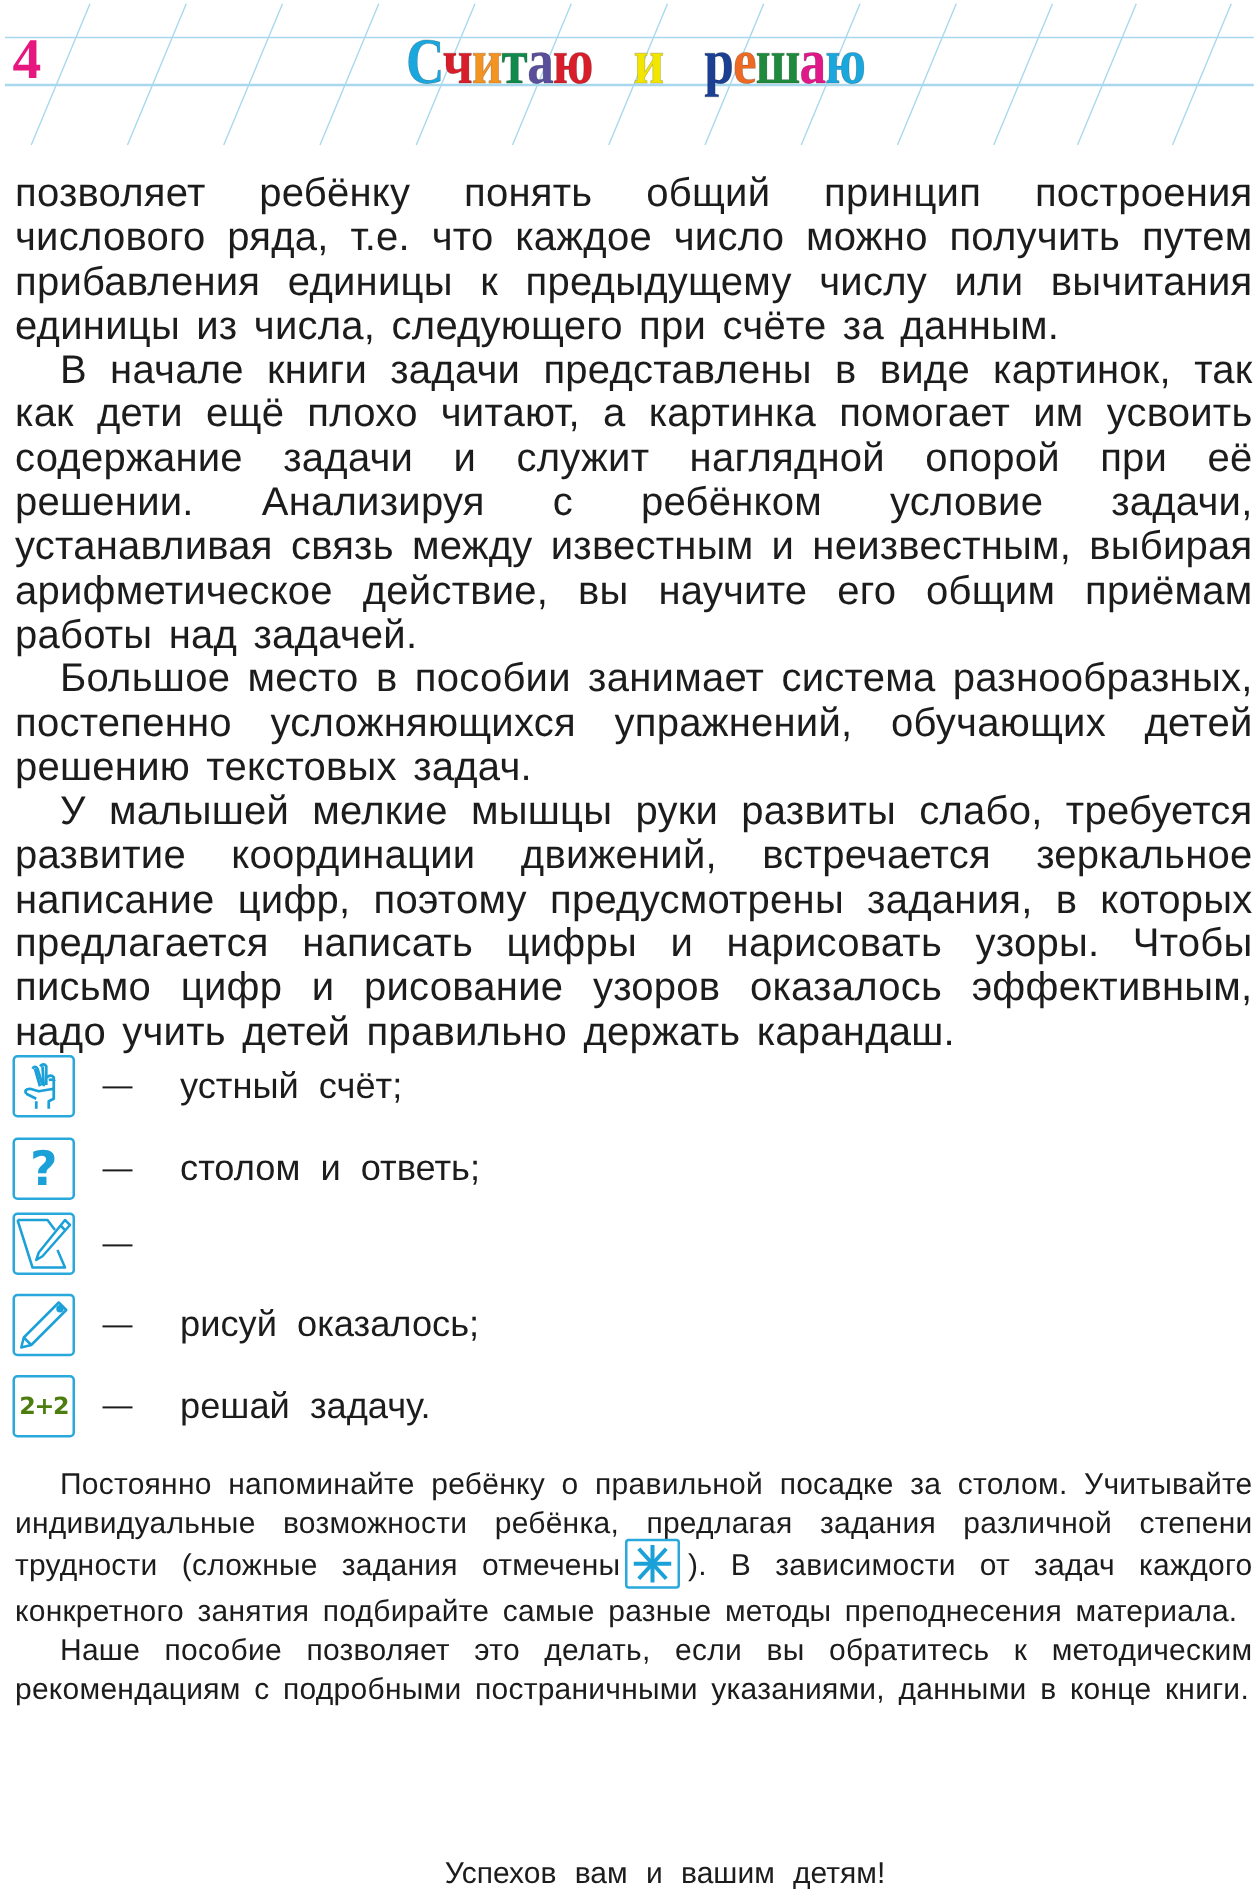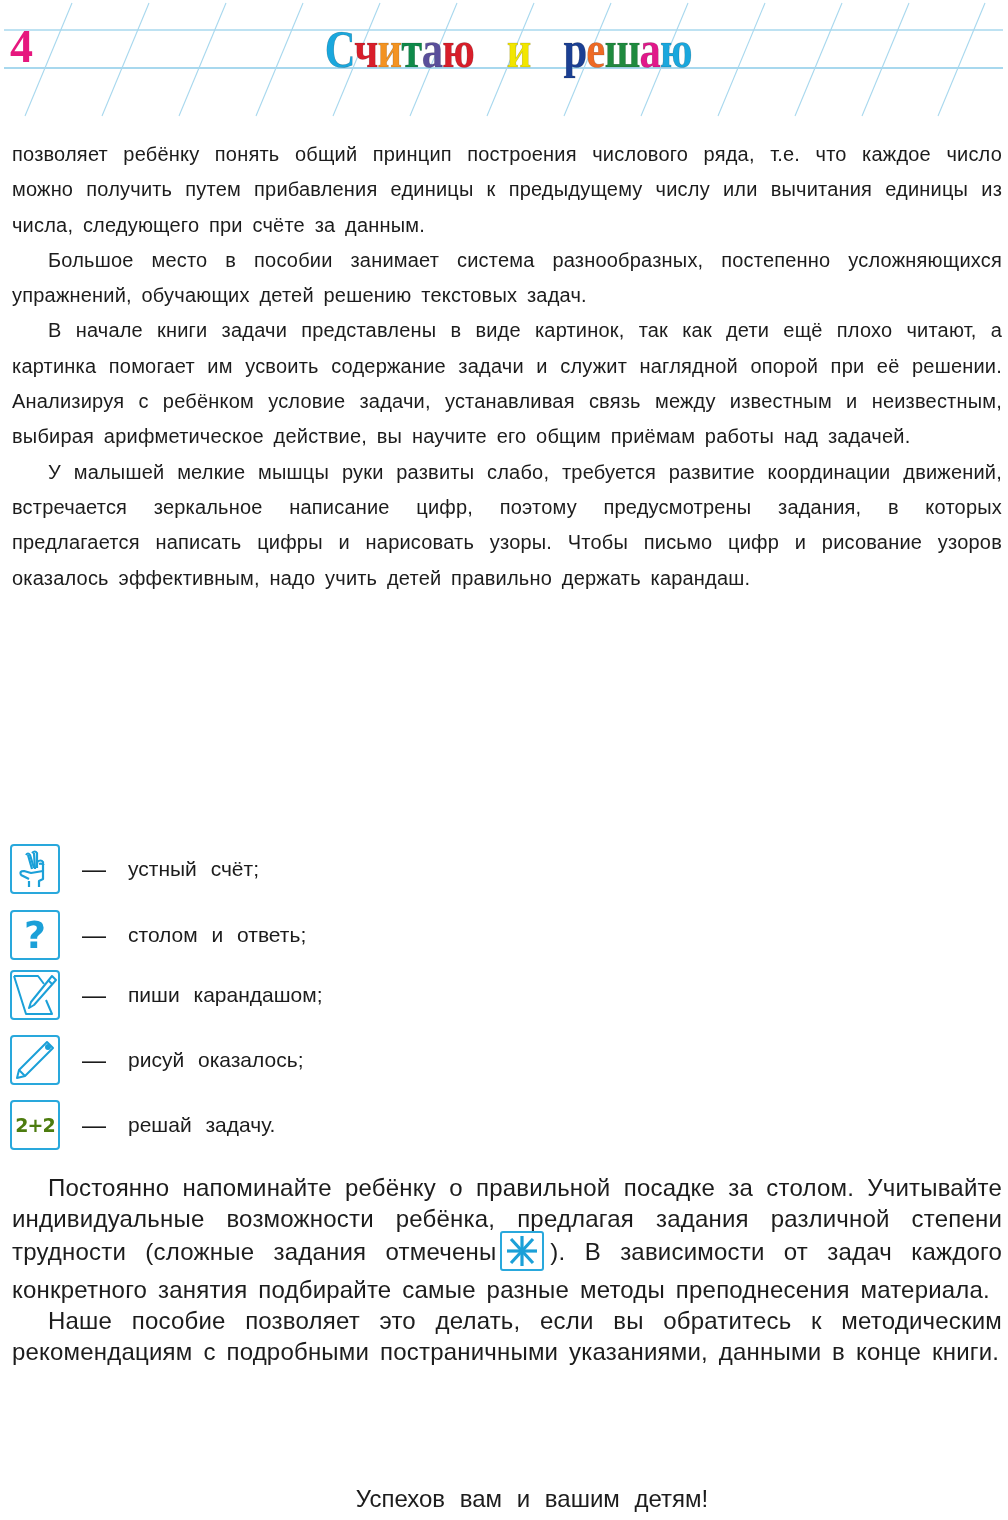--- a/index.html
+++ b/index.html
@@ -7,30 +7,30 @@
          font-family:"Liberation Sans", sans-serif; color:#1c1c1c; }
   .header { position:absolute; left:0; top:0; width:1008px; height:125px; }
   .header svg.grid { position:absolute; left:0; top:0; }
   .page-num { position:absolute; left:10px; top:24px; font-family:"Liberation Serif", serif;
               font-weight:bold; font-size:46px; line-height:46px; color:#e6177e; }
   .title { position:absolute; left:0; width:1008px; top:22px; text-align:center;
            font-family:"Liberation Serif", serif; font-weight:bold; font-size:52px; line-height:56px;
            letter-spacing:-1px; transform:scaleX(0.82); transform-origin:528px 0; white-space:nowrap; }
   .title .word { display:inline-block; margin:0 20px; }
   .title span.ch { -webkit-text-stroke:0.6px rgba(0,0,0,0.25); }
-  .body { position:absolute; left:12px; top:137px; width:990px; font-size:20px; line-height:35.3px;
+  .body { position:absolute; left:12px; top:137px; width:990px; font-size:32px; line-height:35.3px;
           letter-spacing:0.2px; word-spacing:4px; }
   .body p { margin:0; text-align:justify; text-align-last:left; }
   .body p.ind { text-indent:36px; }
   .legend { position:absolute; left:10px; top:842px; width:500px; }
   .legend .row { position:absolute; left:0; height:54px; display:flex; align-items:center; }
   .legend .ico { width:50px; height:50px; border:2.5px solid #29a8dc; border-radius:4px; box-sizing:border-box;
                  display:flex; align-items:center; justify-content:center; color:#1ba0d8; background:#fff; }
   .legend .dash { margin-left:22px; font-size:24px; }
-  .legend .lbl { margin-left:22px; font-size:21px; word-spacing:8px; }
+  .legend .lbl { margin-left:38px; font-size:29px; word-spacing:8px; }
   .body2 { position:absolute; left:12px; top:1172px; width:990px; font-size:24px; line-height:31px;
            letter-spacing:0.2px; word-spacing:4px; }
   .body2 p { margin:0; text-align:justify; text-align-last:left; }
   .body2 p.ind { text-indent:36px; }
   .star-badge { display:inline-block; vertical-align:middle; width:44px; height:40px; border:2px solid #29a8dc;
                 border-radius:3px; box-sizing:border-box; margin:0 6px 0 4px; position:relative; top:-3px; }
   .closing { position:absolute; left:0; width:1008px; top:1485px; text-align:center; font-size:24px; word-spacing:8px; padding-left:56px; box-sizing:border-box; }
 </style>
 </head>
 <body>
@@ -54,22 +54,22 @@
       <line x1="909" y1="3" x2="862" y2="116"></line>
       <line x1="985" y1="3" x2="938" y2="116"></line>
     </g>
   </svg>
   <div class="page-num">4</div>
   <div class="title" id="title"><span class="word"><span class="ch" style="color: rgb(26, 167, 221);">С</span><span class="ch" style="color: rgb(216, 30, 42);">ч</span><span class="ch" style="color: rgb(243, 147, 34);">и</span><span class="ch" style="color: rgb(15, 138, 74);">т</span><span class="ch" style="color: rgb(90, 79, 155);">а</span><span class="ch" style="color: rgb(216, 30, 42);">ю</span></span><span class="word"><span class="ch" style="color: rgb(242, 230, 0);">и</span></span><span class="word"><span class="ch" style="color: rgb(27, 63, 147);">р</span><span class="ch" style="color: rgb(238, 106, 36);">е</span><span class="ch" style="color: rgb(31, 138, 62);">ш</span><span class="ch" style="color: rgb(225, 24, 138);">а</span><span class="ch" style="color: rgb(26, 167, 221);">ю</span></span></div>
 </div>
 
 <div class="body">
   <p>позволяет ребёнку понять общий принцип построения числового ряда, т.е. что каждое число можно получить путем прибавления единицы к предыдущему числу или вычитания единицы из числа, следующего при счёте за данным.</p>
+  <p class="ind">В начале книги задачи представлены в виде картинок, так как дети ещё плохо читают, а картинка помогает им усвоить содержание задачи и служит наглядной опорой при её решении. Анализируя с ребёнком условие задачи, устанавливая связь между известным и неизвестным, выбирая арифметическое действие, вы научите его общим приёмам работы над задачей.</p>
   <p class="ind">Большое место в пособии занимает система разнообразных, постепенно усложняющихся упражнений, обучающих детей решению текстовых задач.</p>
-  <p class="ind">В начале книги задачи представлены в виде картинок, так как дети ещё плохо читают, а картинка помогает им усвоить содержание задачи и служит наглядной опорой при её решении. Анализируя с ребёнком условие задачи, устанавливая связь между известным и неизвестным, выбирая арифметическое действие, вы научите его общим приёмам работы над задачей.</p>
   <p class="ind">У малышей мелкие мышцы руки развиты слабо, требуется развитие координации движений, встречается зеркальное написание цифр, поэтому предусмотрены задания, в которых предлагается написать цифры и нарисовать узоры. Чтобы письмо цифр и рисование узоров оказалось эффективным, надо учить детей правильно держать карандаш.</p>
 </div>
 
 <div class="legend">
   <div class="row" style="top:0px;">
     <div class="ico">
       <svg width="40" height="40" viewBox="0 0 40 40" fill="none" stroke="#1ba0d8" stroke-width="2.2" stroke-linejoin="round">
         <path d="M13 6 L17 20 M19 4 L20 20"></path>
         <path d="M11 6 Q13 3 15 6 L19 19 M17 4 Q20 1 22 4 L22 19"></path>
         <path d="M22 13 Q26 10 28 13 L28 22 M24 15 Q27 14 29 16"></path>
@@ -88,21 +88,20 @@
   </div>
   <div class="row" style="top:126px;">
     <div class="ico">
       <svg width="46" height="46" viewBox="0 0 46 46" fill="none" stroke="#1ba0d8" stroke-width="2" stroke-linejoin="round">
         <path d="M2 4 L26 4 L32 12 M2 4 L14 42 L40 42 L34 28"></path>
         <path d="M40 4 L44 8 L22 33 L17 36 L19 30 Z"></path>
         <path d="M36 8 L40 12"></path>
       </svg>
     </div>
     <span class="dash">—</span>
-    <span class="lbl">пиши карандашом;</span>
   </div>
   <div class="row" style="top:191px;">
     <div class="ico">
       <svg width="44" height="44" viewBox="0 0 44 44" fill="none" stroke="#1ba0d8" stroke-width="2" stroke-linejoin="round">
         <path d="M34 4 L40 10 L12 38 L4 40 L6 32 Z"></path>
         <path d="M6 32 L12 38"></path>
         <circle cx="35" cy="9" r="2" fill="#1ba0d8"></circle>
       </svg>
     </div>
     <span class="dash">—</span>

